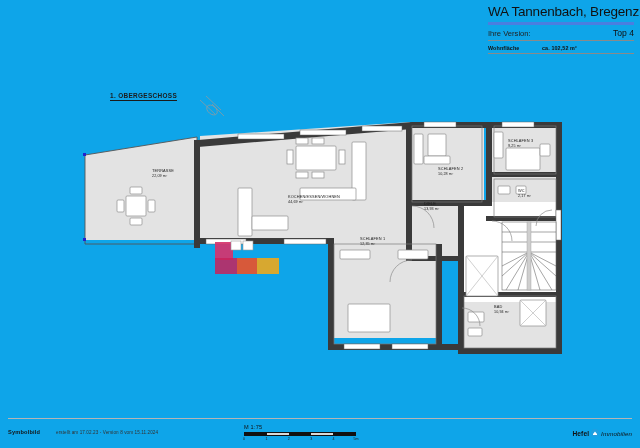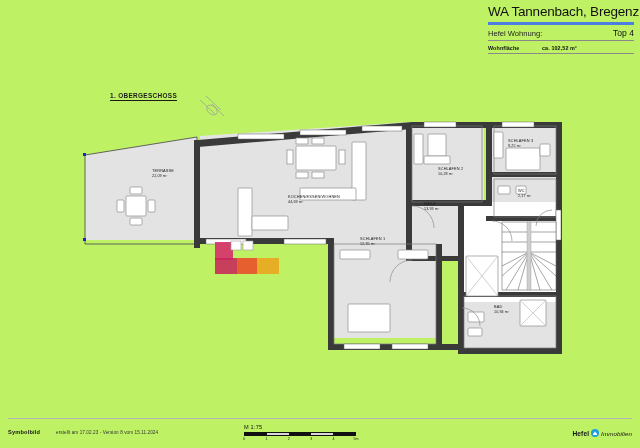--- a/index.html
+++ b/index.html
@@ -1,18 +1,18 @@
 <!DOCTYPE html>
 <html><head>
 <meta charset="utf-8">
 <style>
   html,body{margin:0;padding:0;background:#ffffff;}
   body{width:640px;height:448px;overflow:hidden;font-family:"Liberation Sans",sans-serif;color:#1a1a1a;}
 
-  #page{position:relative;width:640px;height:448px;background:#bef264;}
+  #page{position:relative;width:640px;height:448px;background:#0ea5e9;}
 
   
   #header{position:absolute;left:488px;top:4px;width:146px;}
   #title{font-size:13.5px;font-weight:400;letter-spacing:-.2px;text-align:right;color:#111;line-height:15px;white-space:nowrap;}
   #accent-bar{margin-top:3px;height:3px;background:#4a7ee0;width:100%;}
   #row-wohnung{display:flex;justify-content:space-between;align-items:baseline;margin-top:3px;padding-bottom:2px;border-bottom:1px solid #8a8a8a;}
   #row-wohnung .lbl{font-size:7.6px;color:#222;}
   #row-wohnung .val{font-size:8.6px;color:#111;font-weight:400;}
   #row-flaeche{display:flex;margin-top:4px;padding-bottom:2px;border-bottom:1px solid #8a8a8a;}
   #row-flaeche .lbl{font-size:5.4px;font-weight:bold;color:#111;width:54px;letter-spacing:.1px;}
@@ -52,21 +52,21 @@
 </style>
 </head>
 <body>
 
 <div id="page">
 
   <div id="header">
     <div id="title">WA Tannenbach, Bregenz</div>
     <div id="accent-bar"></div>
     <div id="row-wohnung">
-      <span class="lbl">Hefel Wohnung:</span>
+      <span class="lbl">Ihre Version:</span>
       <span class="val">Top 4</span>
     </div>
     <div id="row-flaeche">
       <span class="lbl">Wohnfläche</span>
       <span class="val">ca. 102,52 m²</span>
     </div>
   </div>
 
   <div id="floor-label">1. OBERGESCHOSS</div>
 

